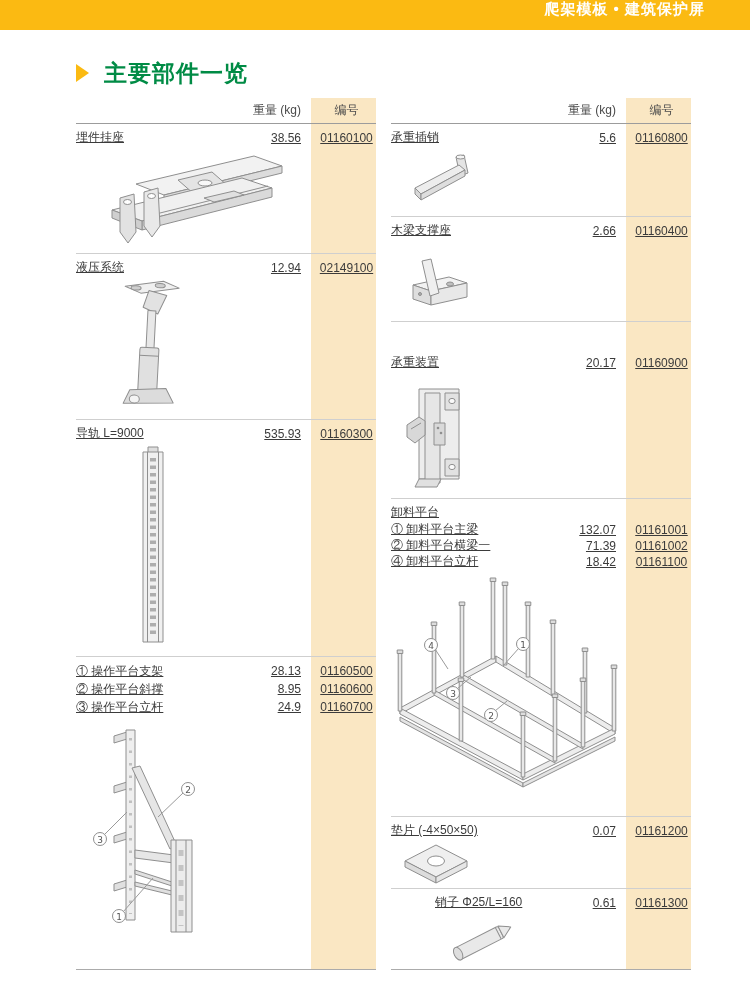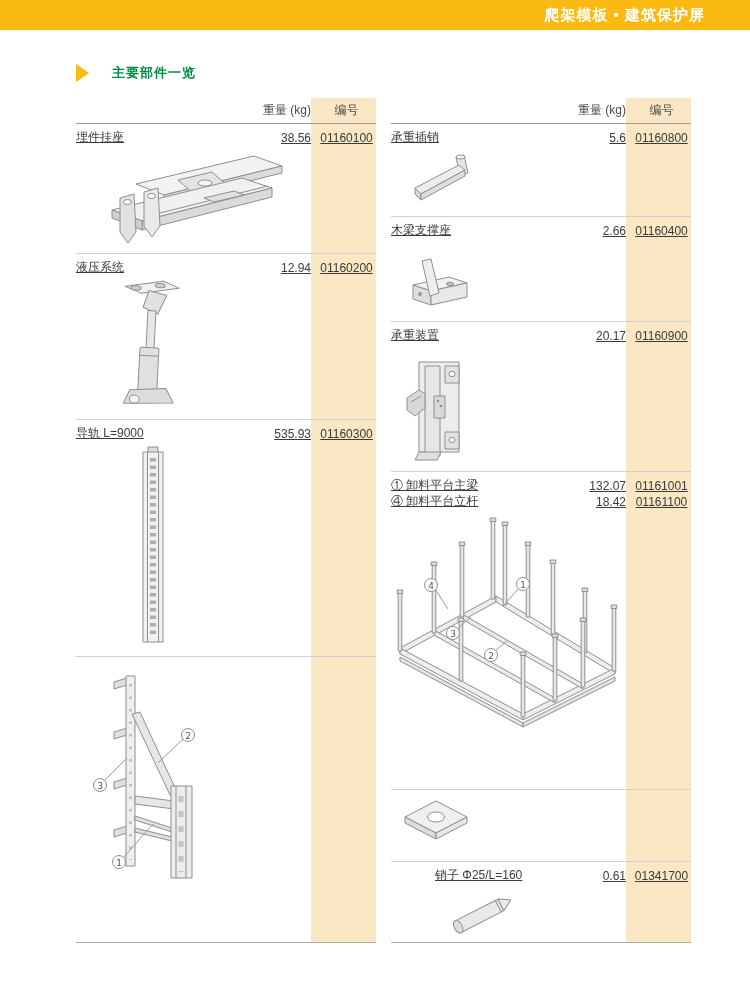--- a/index.html
+++ b/index.html
@@ -4,35 +4,35 @@
 <style>
   html,body{margin:0;padding:0;}
   body{
     width:750px;height:983px;background:#ffffff;
     font-family:"Liberation Sans",sans-serif;color:#3b3b3b;
     overflow:hidden;position:relative;
   }
   
   .topbar{
     height:30px;background:#FBBA12;
-    display:flex;align-items:center;justify-content:flex-end;
+    display:flex;align-items:flex-start;justify-content:flex-end;
     padding-right:45px;box-sizing:border-box;
   }
   .topbar .t{color:#ffffff;font-weight:bold;font-size:15px;letter-spacing:1px;}
   
   .titlebar{display:flex;align-items:center;margin:32px 0 14px 76px;height:22px;}
   .tri{width:0;height:0;border-left:13px solid #FBBA12;border-top:9px solid transparent;border-bottom:9px solid transparent;margin-right:11px;}
-  .titlebar h1{font-size:13px;color:#008B45;font-weight:bold;margin:12px;letter-spacing:1px;}
+  .titlebar h1{font-size:23px;color:#008B45;font-weight:bold;margin:4px;letter-spacing:1px;}
   
   .cols{display:flex;gap:15px;margin-left:76px;}
   .col{position:relative;width:300px;border-bottom:1px solid #ABABAB;}
   .stripe{position:absolute;top:0;right:0;bottom:0;width:65px;background:#FAE7C3;}
   .thead,.pline{display:grid;grid-template-columns:1fr 72px 65px;position:relative;}
   .thead{height:25px;align-items:center;border-bottom:1px solid #9C9C9C;font-size:12px;color:#4a4a4a;}
-  .thead .w,.pline .w{text-align:right;}
+  .thead .w,.pline .w{text-align:right;padding-right:10px;}
   .thead .c,.pline .c{text-align:center;padding-left:6px;}
   .row{position:relative;border-bottom:1px solid #CFCFCF;box-sizing:border-box;padding-top:5px;text-decoration:underline;}
   .row.last{border-bottom:none;}
   .pline{font-size:12px;height:17px;align-items:center;}
   .col-left .group .pline{height:18px;}
   .col-right .group .pline{height:16px;}
   .pline .n{white-space:nowrap;}
   svg{display:block;}
   .ill{stroke:#8F8F8F;stroke-width:1;stroke-linejoin:round;fill:#ECECEC;}
   .ill text{font-size:9px;fill:#555555;stroke:none;text-anchor:middle;font-family:"DejaVu Sans",sans-serif;}
@@ -83,21 +83,21 @@
         <ellipse cx="41.5" cy="54" rx="4" ry="2.5" fill="#FFFFFF"></ellipse>
         <ellipse cx="65.5" cy="48" rx="4" ry="2.5" fill="#FFFFFF"></ellipse>
         <polygon points="118,50 148,43 158,47 128,54" fill="#E0E0E0"></polygon>
       </svg>
     </div>
 
     <div class="row" style="height:166px;">
       <div class="pline">
         <span class="n">液压系统</span>
         <span class="w">12.94</span>
-        <span class="c">01160200</span>
+        <span class="c">02149100</span>
       </div>
       <svg class="ill" width="135" height="138" viewBox="0 0 135 138" style="margin:2px 0 0 20px;">
         <g transform="rotate(3 60 70)">
           <polygon points="26,10 64,3 80,9 42,16" fill="#F0F0F0"></polygon>
           <ellipse cx="37" cy="11" rx="5" ry="2.2" fill="#CFCFCF"></ellipse>
           <ellipse cx="61" cy="7.5" rx="5" ry="2.2" fill="#CFCFCF"></ellipse>
           <polygon points="50,13 68,17 60,36 45,30" fill="#E2E2E2"></polygon>
           <rect x="50" y="33" width="8" height="40" fill="#E8E8E8"></rect>
           <rect x="44" y="70" width="19" height="45" rx="2" fill="#E0E0E0"></rect>
           <line x1="44" y1="78" x2="63" y2="78"></line>
@@ -116,20 +116,37 @@
       <svg class="ill" width="60" height="205" viewBox="0 0 60 205" style="margin:2px 0 0 45px;">
         <rect x="27" y="3" width="10" height="6" fill="#DEDEDE"></rect>
         <rect x="22" y="8" width="20" height="190" fill="#F0F0F0"></rect>
         <line x1="26.5" y1="8" x2="26.5" y2="198"></line>
         <line x1="37.5" y1="8" x2="37.5" y2="198"></line>
         <line x1="32" y1="14" x2="32" y2="194" stroke="#ADADAD" stroke-width="6" stroke-dasharray="3.5 4"></line>
       </svg>
     </div>
 
     <div class="row last" style="height:285px;">
+      <div class="group">
+        <div class="pline">
+          <span class="n">① 操作平台支架</span>
+          <span class="w">28.13</span>
+          <span class="c">01160500</span>
+        </div>
+        <div class="pline">
+          <span class="n">② 操作平台斜撑</span>
+          <span class="w">8.95</span>
+          <span class="c">01160600</span>
+        </div>
+        <div class="pline">
+          <span class="n">③ 操作平台立杆</span>
+          <span class="w">24.9</span>
+          <span class="c">01160700</span>
+        </div>
+      </div>
       <svg class="ill" width="225" height="215" viewBox="0 0 225 215" style="margin:6px 0 0 10px;">
         <polygon points="28,14 41,10 41,17 28,21" fill="#E0E0E0"></polygon>
         <polygon points="28,64 41,60 41,67 28,71" fill="#E0E0E0"></polygon>
         <polygon points="28,114 41,110 41,117 28,121" fill="#E0E0E0"></polygon>
         <polygon points="28,162 41,158 41,165 28,169" fill="#E0E0E0"></polygon>
         <rect x="40" y="8" width="9" height="190" fill="#EFEFEF"></rect>
         <line x1="44.5" y1="16" x2="44.5" y2="192" stroke="#C0C0C0" stroke-width="3" stroke-dasharray="2.5 10"></line>
         <polygon points="46,46 54,44 91,124 84,127" fill="#E6E6E6"></polygon>
         <polygon points="49,128 88,133 88,141 49,136" fill="#E6E6E6"></polygon>
         <polygon points="49,148 86,160 86,164 49,152" fill="#E0E0E0"></polygon>
@@ -184,21 +201,21 @@
       <svg class="ill" width="75" height="64" viewBox="0 0 75 64" style="margin:10px 0 0 12px;">
         <polygon points="10,36 46,28 64,34 28,42" fill="#F2F2F2"></polygon>
         <polygon points="10,36 28,42 28,56 10,50" fill="#DEDEDE"></polygon>
         <polygon points="28,42 64,34 64,48 28,56" fill="#E8E8E8"></polygon>
         <ellipse cx="47" cy="35" rx="3.5" ry="2" fill="#BFBFBF"></ellipse>
         <polygon points="19,12 28,10 36,44 27,47" fill="#EFEFEF"></polygon>
         <circle cx="17" cy="45" r="1.5" fill="#AFAFAF"></circle>
       </svg>
     </div>
 
-    <div class="row" style="height:150px;">
+    <div class="row" style="height:150px;margin-top:27px;">
       <div class="pline">
         <span class="n">承重装置</span>
         <span class="w">20.17</span>
         <span class="c">01160900</span>
       </div>
       <svg class="ill" width="65" height="115" viewBox="0 0 65 115" style="margin:6px 0 0 14px;">
         <rect x="14" y="12" width="40" height="90" fill="#EDEDED"></rect>
         <rect x="40" y="16" width="14" height="17" fill="#E2E2E2"></rect>
         <ellipse cx="47" cy="24" rx="3.2" ry="2.6" fill="#FAFAFA"></ellipse>
         <rect x="40" y="82" width="14" height="17" fill="#E2E2E2"></rect>
@@ -207,25 +224,35 @@
         <rect x="29" y="46" width="11" height="22" fill="#D9D9D9"></rect>
         <circle cx="33" cy="51" r="1.3" fill="#8F8F8F" class="nostroke"></circle>
         <circle cx="36" cy="56" r="1.3" fill="#8F8F8F" class="nostroke"></circle>
         <polygon points="2,48 14,40 20,44 20,58 10,66 2,60" fill="#D8D8D8"></polygon>
         <line x1="6" y1="52" x2="16" y2="46"></line>
         <polygon points="14,102 36,102 32,110 10,110" fill="#E0E0E0"></polygon>
       </svg>
     </div>
 
     <div class="row" style="height:318px;">
+      <div class="pline">
+        <span class="n">卸料平台</span>
+        <span class="w"></span>
+        <span class="c"></span>
+      </div>
       <div class="group">
         <div class="pline">
           <span class="n">① 卸料平台主梁</span>
           <span class="w">132.07</span>
           <span class="c">01161001</span>
+        </div>
+        <div class="pline">
+          <span class="n">② 卸料平台横梁一</span>
+          <span class="w">71.39</span>
+          <span class="c">01161002</span>
         </div>
         <div class="pline">
           <span class="n">④ 卸料平台立杆</span>
           <span class="w">18.42</span>
           <span class="c">01161100</span>
         </div>
       </div>
       <svg class="ill" width="240" height="222" viewBox="0 0 240 222" style="margin:4px 0 0 2px;">
         <polygon points="7,135 103,83 103,89 7,141" fill="#EDEDED"></polygon>
         <polygon points="103,83 222,155 222,161 103,89" fill="#EDEDED"></polygon>
@@ -270,33 +297,38 @@
         <line class="leader" x1="64" y1="116" x2="78" y2="104"></line>
         <circle class="callout" cx="60" cy="120" r="6.5"></circle>
         <text x="60" y="123.5">3</text>
         <line class="leader" x1="102" y1="138" x2="114" y2="128"></line>
         <circle class="callout" cx="98" cy="142" r="6.5"></circle>
         <text x="98" y="145.5">2</text>
       </svg>
     </div>
 
     <div class="row" style="height:72px;">
+      <div class="pline">
+        <span class="n">垫片 (-4×50×50)</span>
+        <span class="w">0.07</span>
+        <span class="c">01161200</span>
+      </div>
       <svg class="ill" width="70" height="46" viewBox="0 0 70 46" style="margin:2px 0 0 10px;">
         <polygon points="35,4 66,20 35,36 4,20" fill="#EFEFEF"></polygon>
         <polygon points="4,20 35,36 35,42 4,26" fill="#DCDCDC"></polygon>
         <polygon points="35,36 66,20 66,26 35,42" fill="#E6E6E6"></polygon>
         <ellipse cx="35" cy="20" rx="8.5" ry="5" fill="#FFFFFF"></ellipse>
       </svg>
     </div>
 
     <div class="row last" style="height:80px;margin-left:44px;">
       <div class="pline">
         <span class="n">销子 Φ25/L=160</span>
         <span class="w">0.61</span>
-        <span class="c">01341700</span>
+        <span class="c">01161300</span>
       </div>
       <svg class="ill" width="75" height="50" viewBox="0 0 75 50" style="margin:3px 0 0 10px;">
         <g transform="rotate(-27 37 27)">
           <rect x="8" y="21" width="50" height="13" rx="2" fill="#E9E9E9"></rect>
           <ellipse cx="10" cy="27.5" rx="4" ry="6.8" fill="#DEDEDE"></ellipse>
           <polygon points="58,21 69,27.5 58,34" fill="#E9E9E9"></polygon>
           <line x1="55" y1="21" x2="55" y2="34"></line>
         </g>
       </svg>
     </div>

